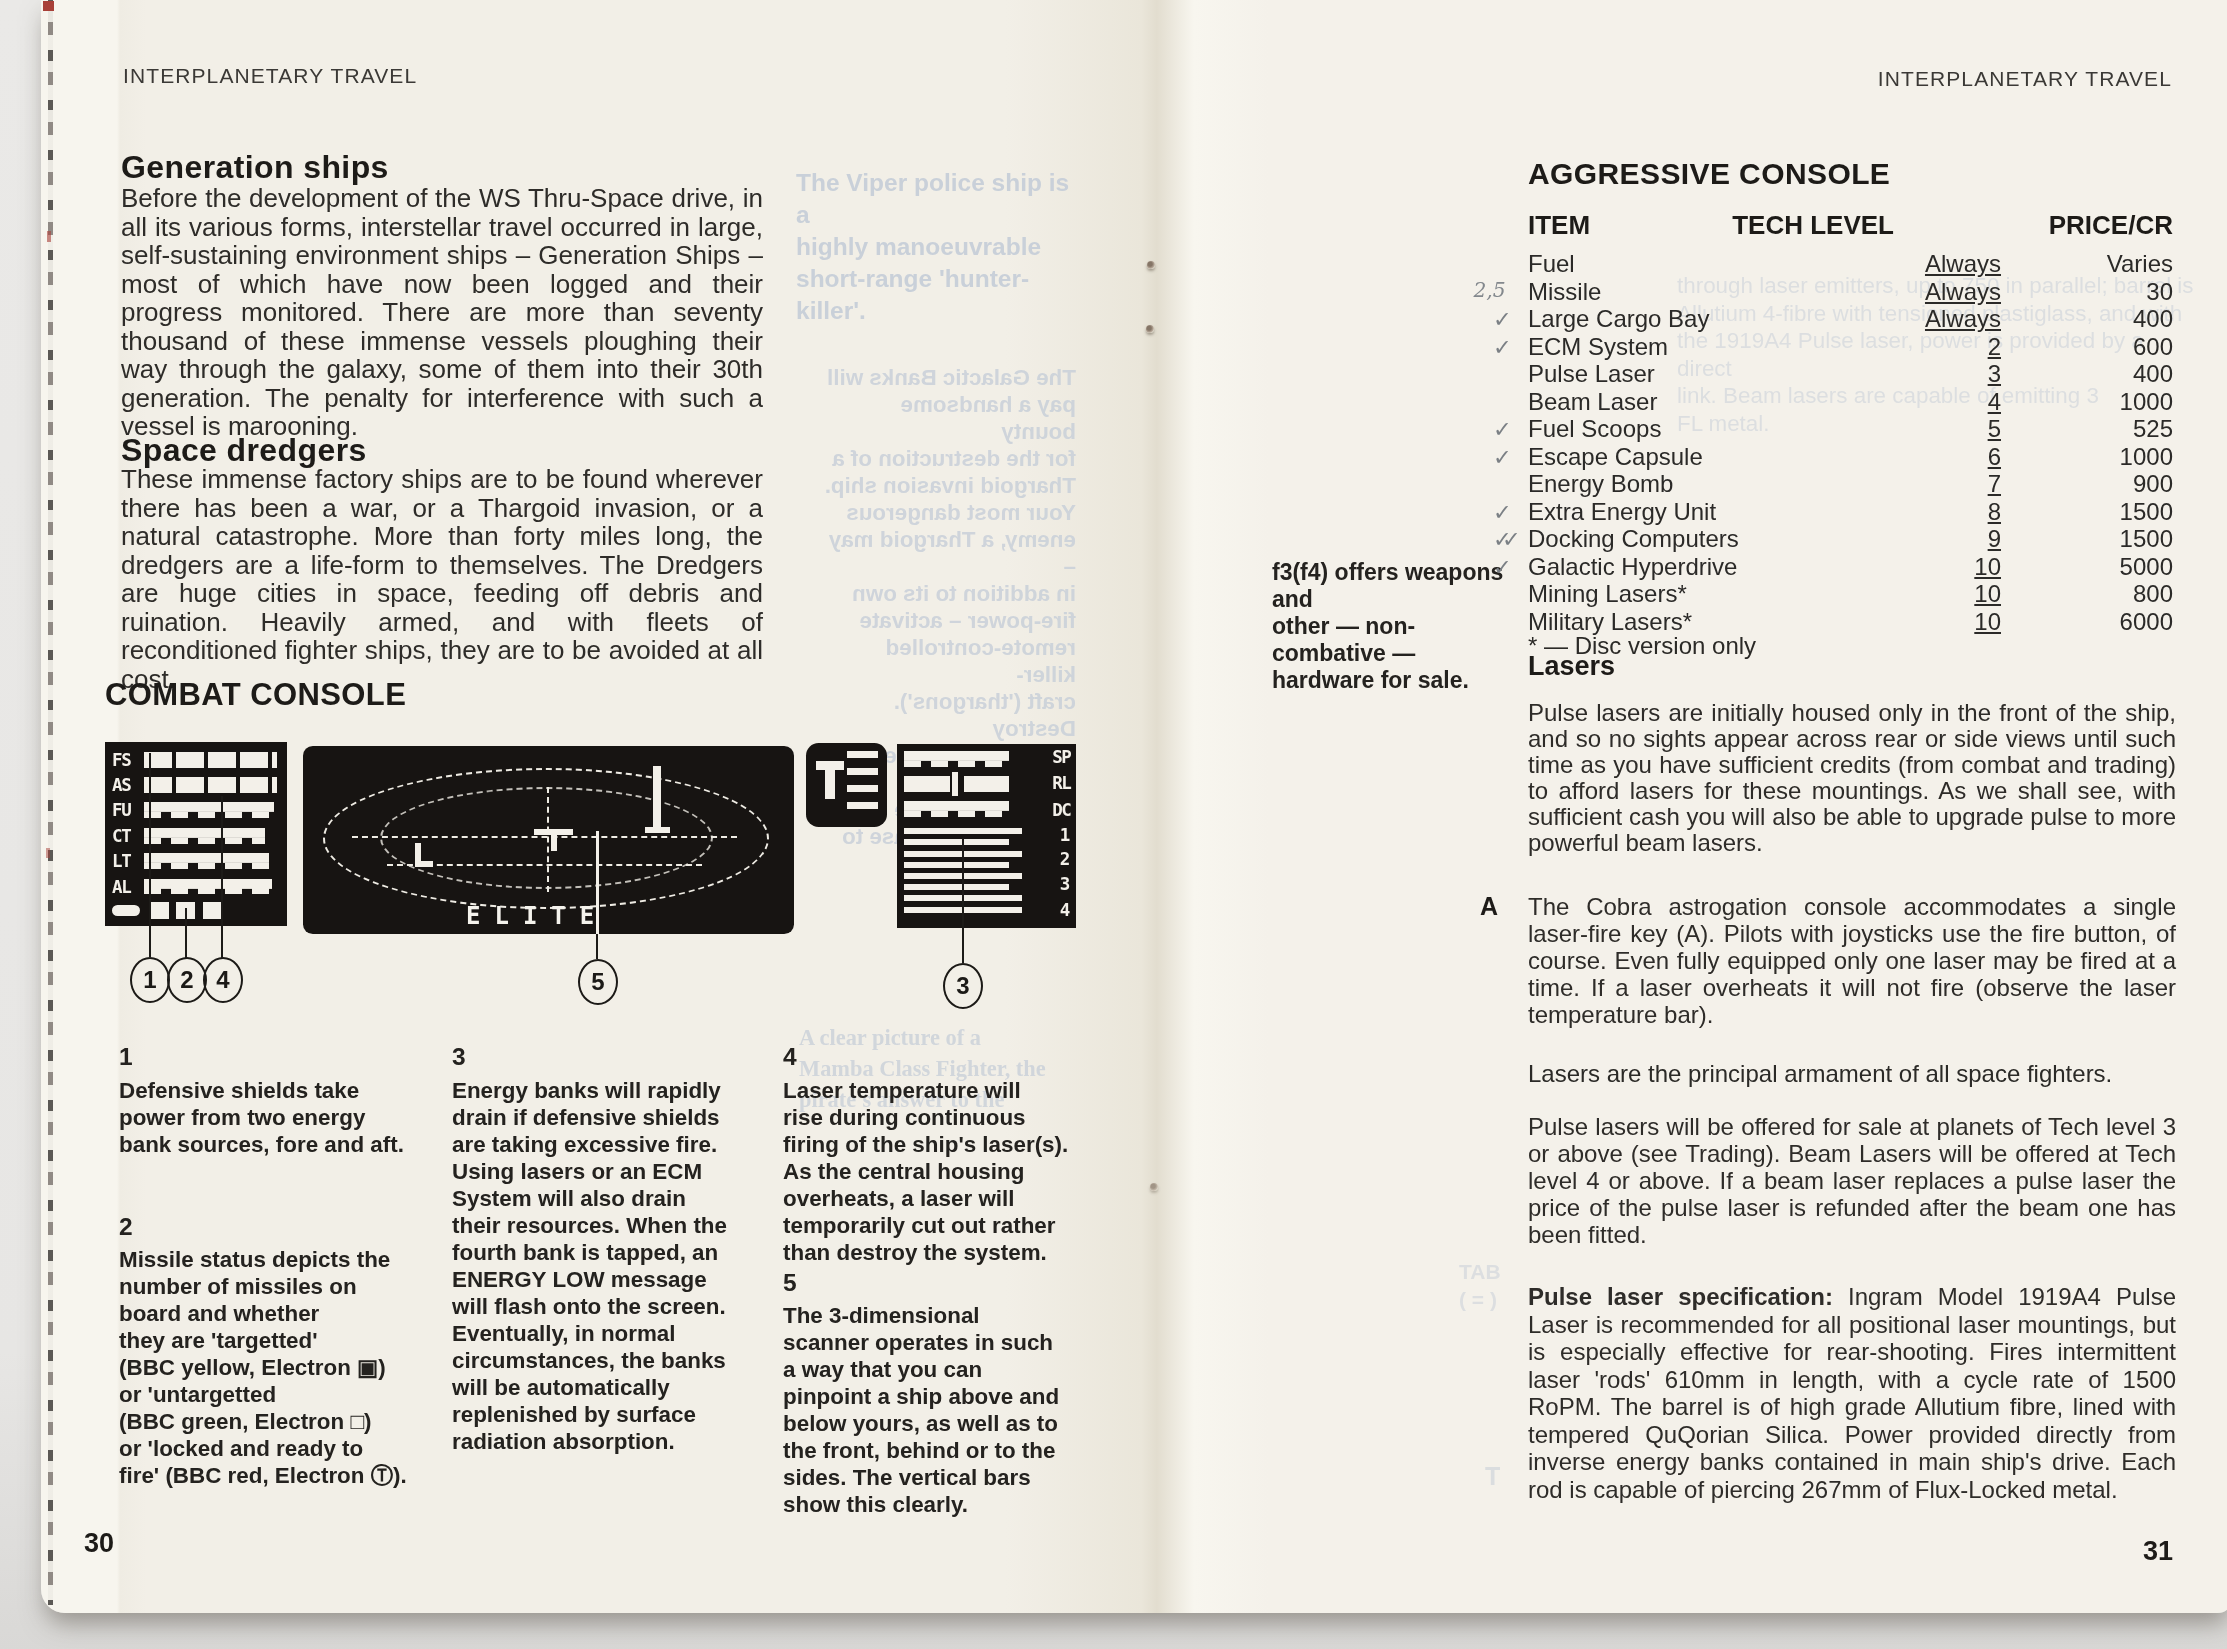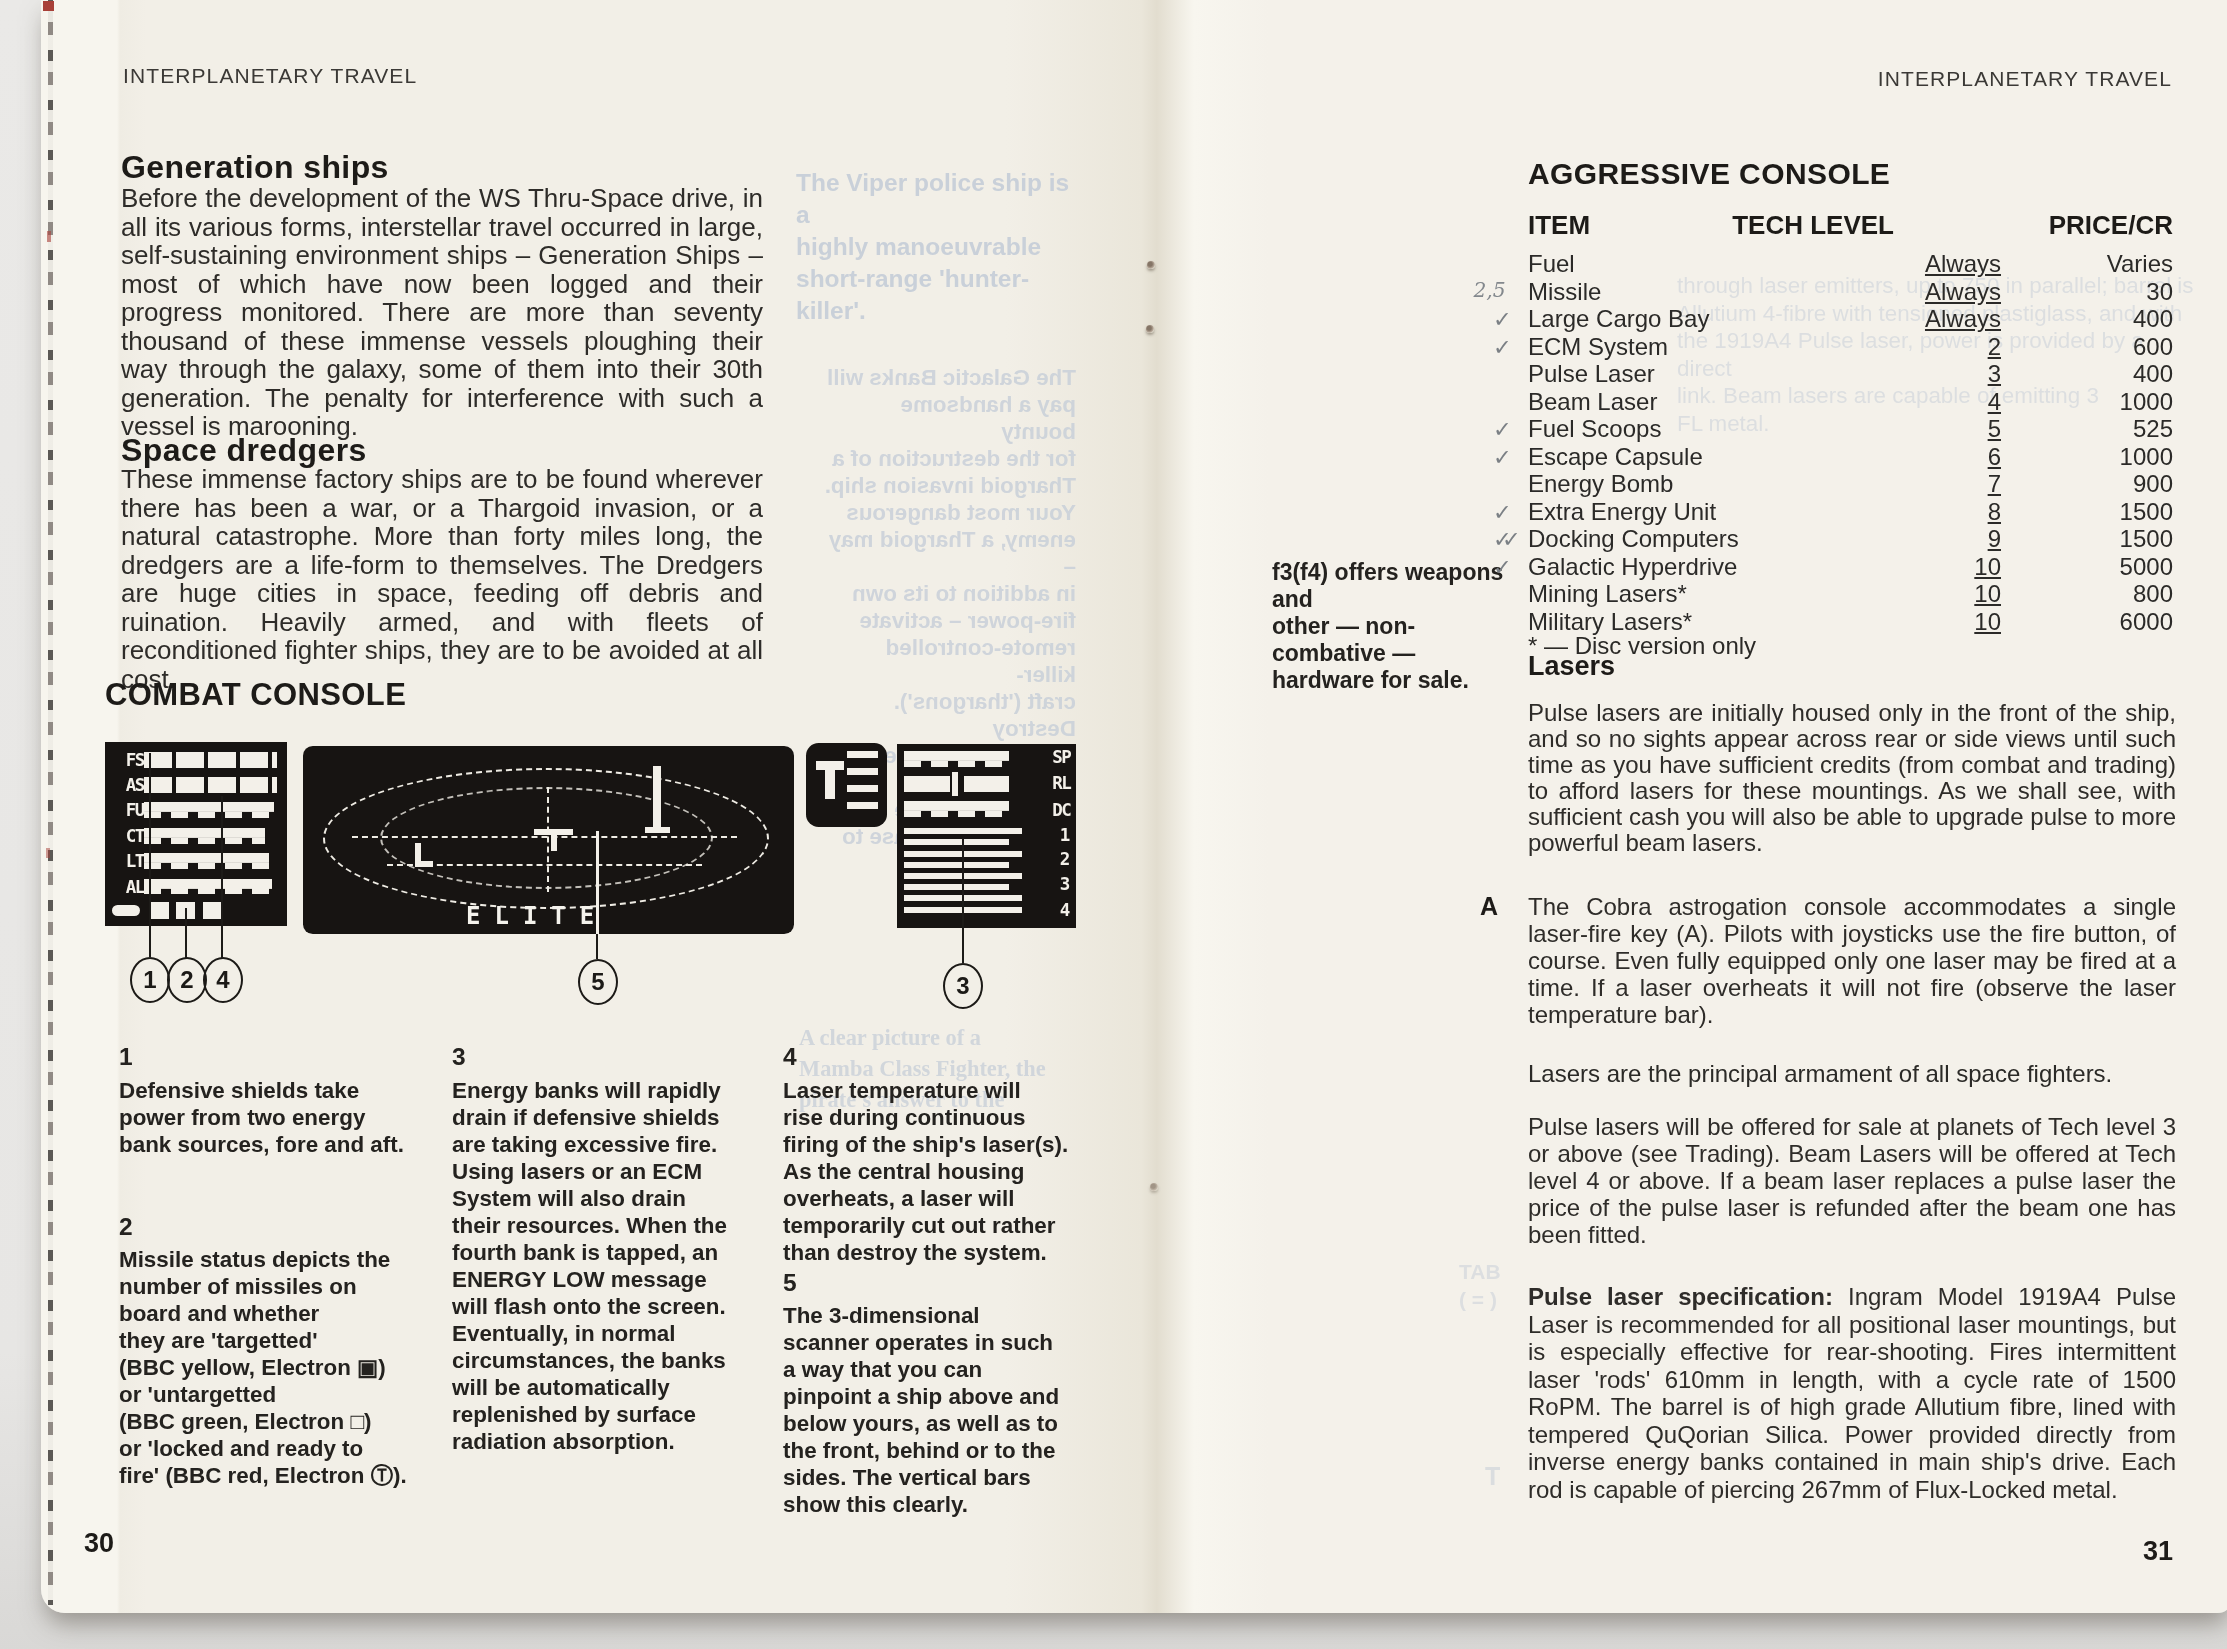--- a/index.html
+++ b/index.html
@@ -26,21 +26,21 @@
   .runhead{font-size:21px;letter-spacing:1.1px;color:#3b3936;}
   .h-sec{font-size:32px;font-weight:700;color:#1d1b18;letter-spacing:0.4px;}
   .body-just{font-size:26px;line-height:28.5px;text-align:justify;color:#2e2c29;}
   .preline{white-space:pre-line;}
   .pageno{font-size:27px;font-weight:700;color:#1d1b18;}
   
   .ghost{color:#c9d0d9;font-weight:700;}
   .mirror{transform:scaleX(-1);}
   
   .panel{background:#171412;position:absolute;}
-  .crow{display:flex;align-items:center;height:24px;margin-bottom:1.4px;text-align:right;}
+  .crow{display:flex;align-items:center;height:24px;margin-bottom:1.4px;}
   .clabel{width:32px;color:#f3f0e9;font-family:"DejaVu Sans Mono",monospace;
           font-weight:700;font-size:17.5px;letter-spacing:-1.4px;}
   .bar{height:16px;background:#f3f0e9;}
   .toothed{background:
       linear-gradient(#f3f0e9,#f3f0e9) top/100% 62% no-repeat,
       repeating-linear-gradient(90deg,#f3f0e9 0 17px, rgba(0,0,0,0) 17px 27px) bottom/100% 38% no-repeat;}
   .striped{background:
       repeating-linear-gradient(90deg,#f3f0e9 0 28px, rgba(0,0,0,0) 28px 32px);}
   .dash-ellipse{position:absolute;border:2.8px dashed #efece4;border-radius:50%;}
   .dash-h{position:absolute;border-top:2.8px dashed #efece4;}

